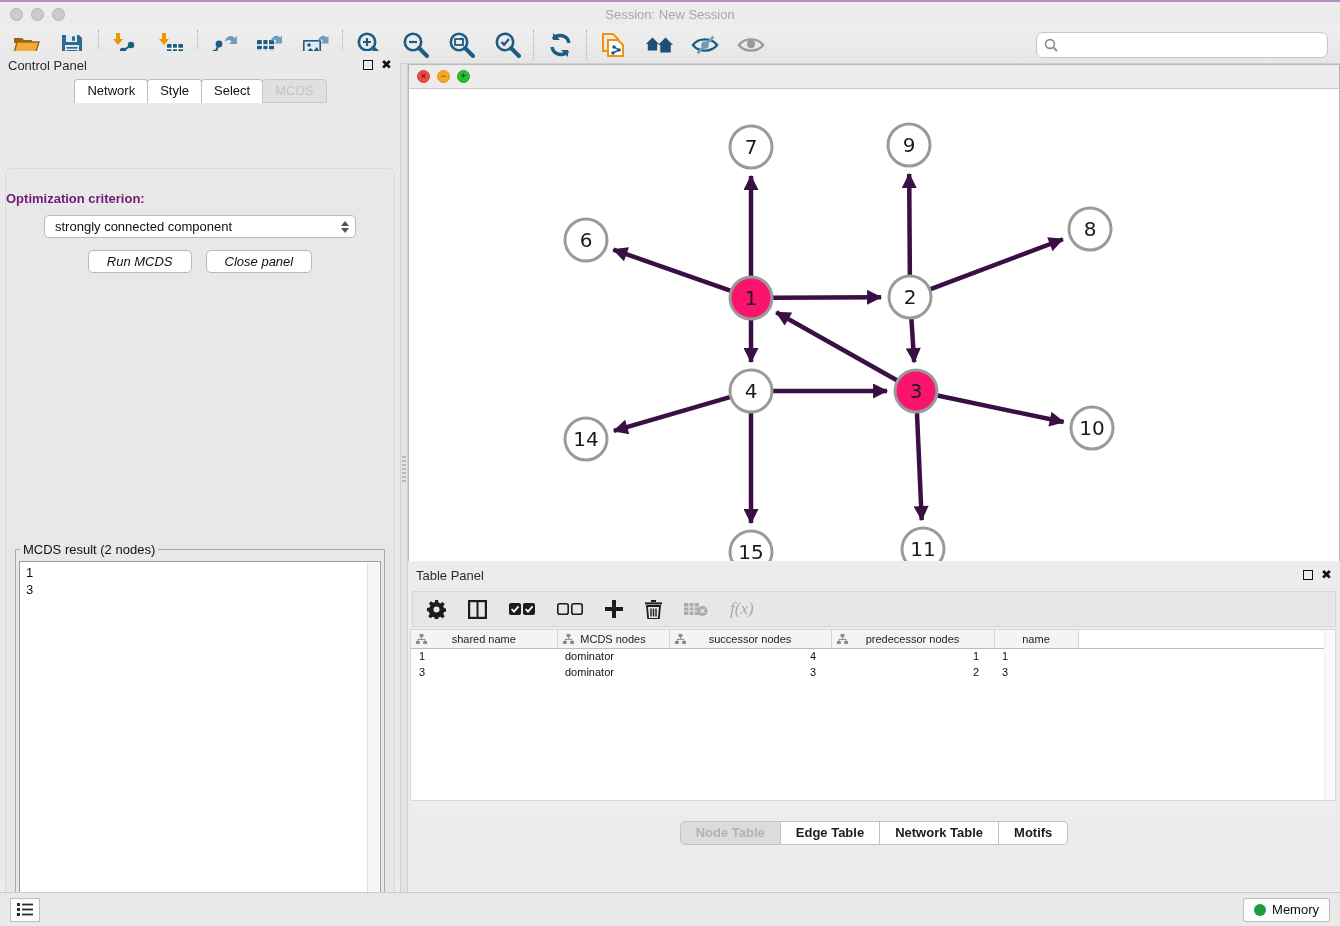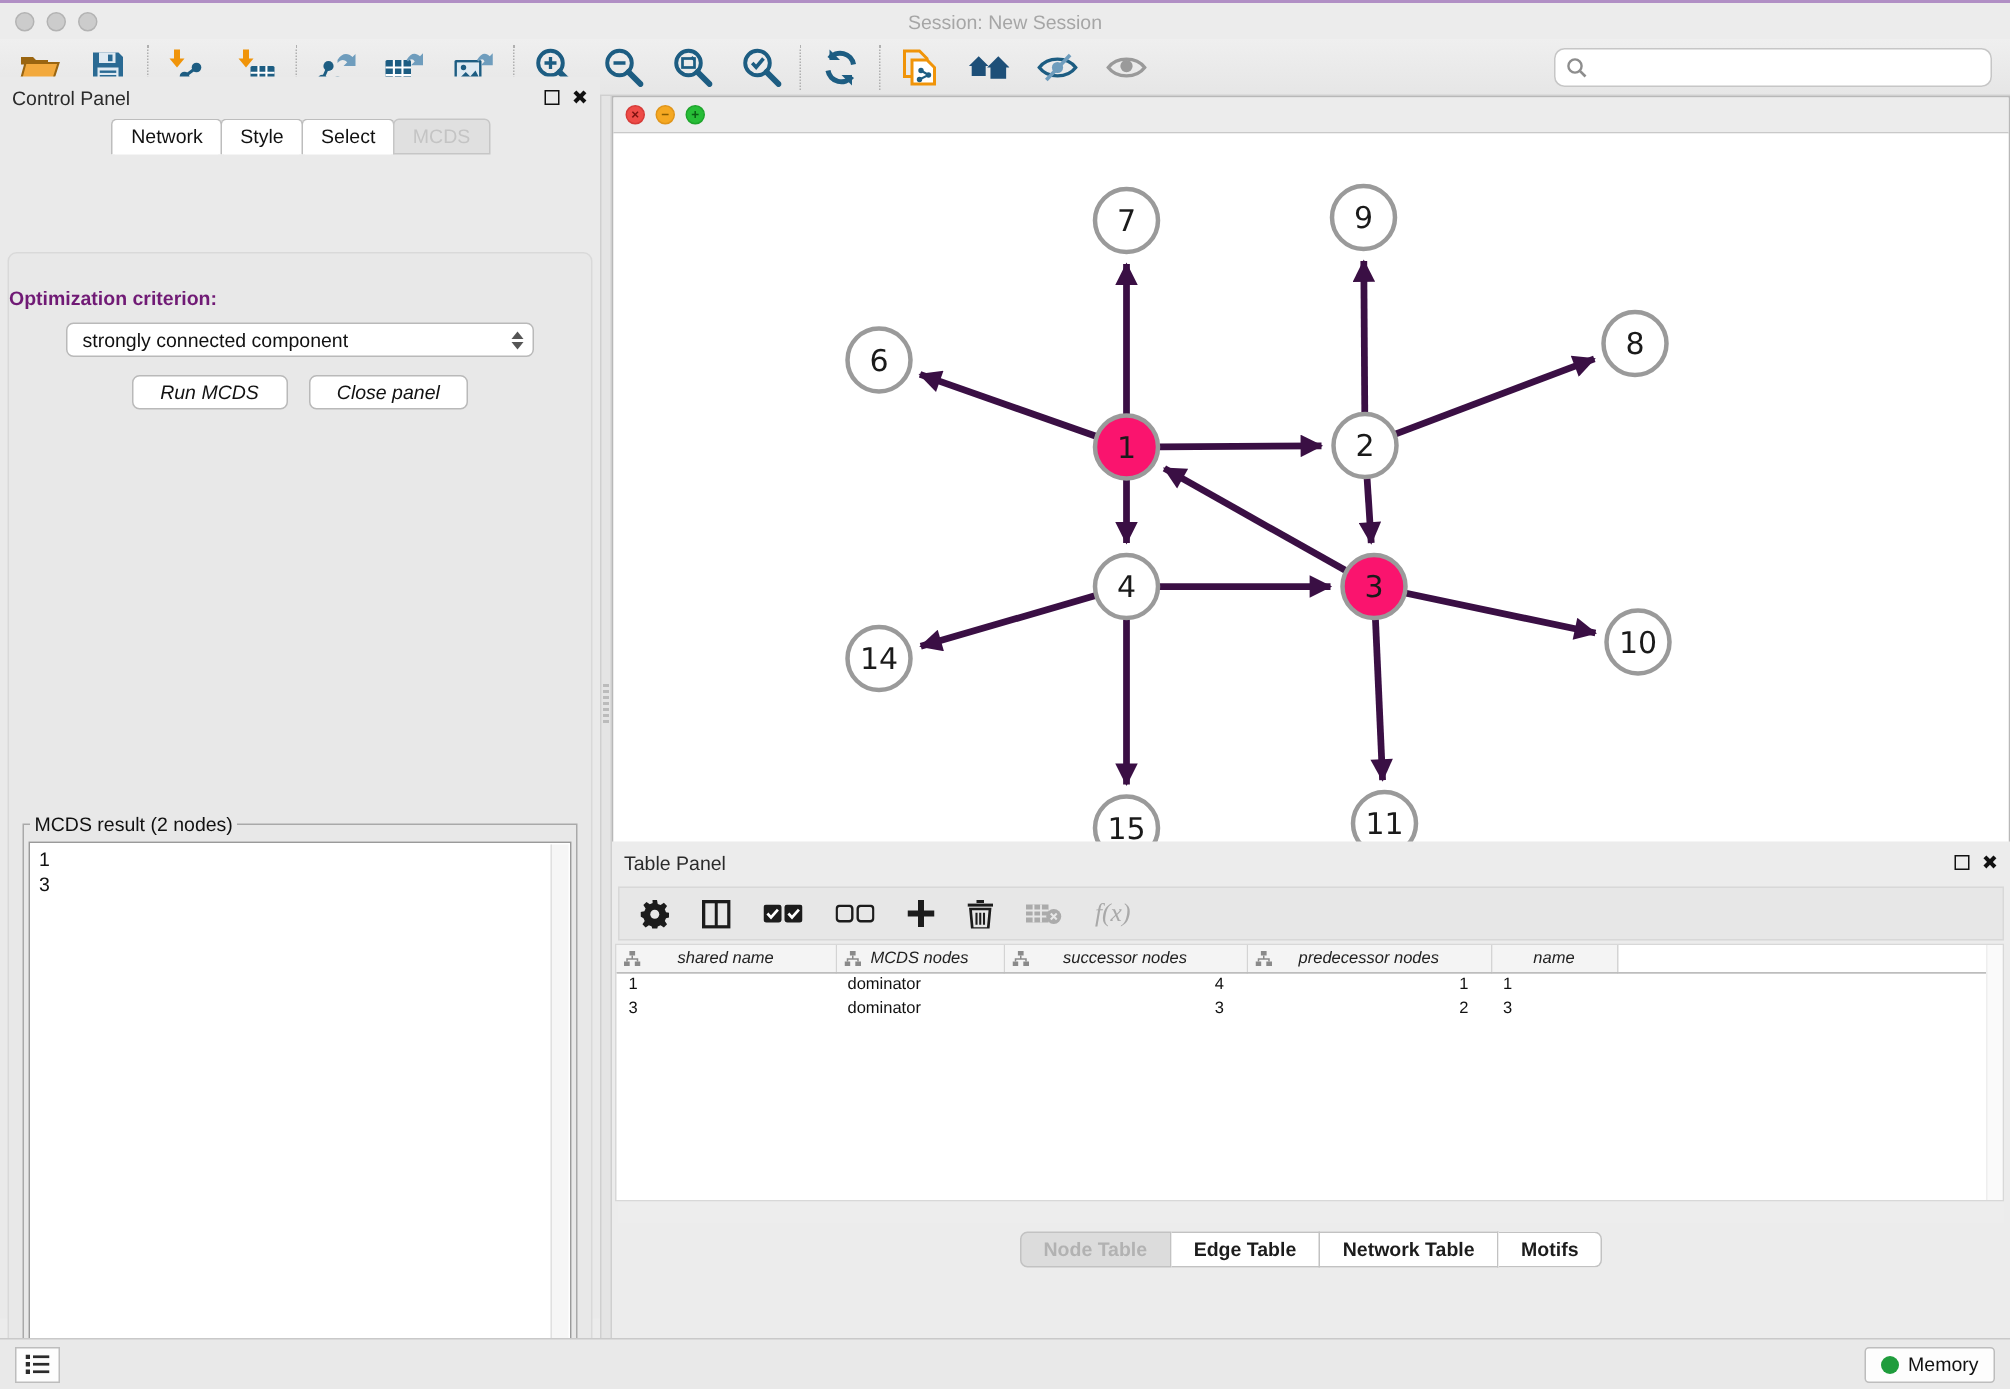--- a/index.html
+++ b/index.html
@@ -67,21 +67,21 @@
   .net-resize-dot { position:absolute; left:456px; bottom:-2px; width:7px; height:7px; background:#d2d2d2; border:1px solid #bdbdbd; }
 
   
   .table-panel { position:absolute; top:561px; left:408px; width:932px; height:294px; background:#ececec; }
   .tp-toolbar { margin:2px 4px 0 4px; height:36px; background:#e7e7e7; border:1px solid #d8d8d8; display:flex; align-items:center; gap:22px; padding:11px 14px; }
   .tp-ico { display:flex; align-items:center; justify-content:center; }
   .fx-label { font-family:"Liberation Serif","DejaVu Serif",serif; font-style:italic; font-size:17px; color:#a9a9a9; }
 
   .data-table-wrap { margin:2px 4px 0 2px; background:#ffffff; height:172px; border:1px solid #d8d8d8; overflow:hidden; position:relative; }
   table.data-table { border-collapse:collapse; table-layout:fixed; }
-  .data-table th { height:18px; background:#f4f4f4; border-right:1px solid #d4d4d4; border-bottom:1px solid #bdbdbd; font-size:11px; font-weight:normal; color:#222; position:relative; text-align:center; padding:0 4px;font-style:italic; }
+  .data-table th { height:18px; background:#f4f4f4; border-right:1px solid #d4d4d4; border-bottom:1px solid #bdbdbd; font-size:11px; font-weight:normal; color:#222; position:relative; text-align:center; padding:0 4px; }
   .data-table th .sort-ic { position:absolute; left:5px; top:4px; }
   .data-table td { height:16px; font-size:11px; color:#111; padding:0 8px; white-space:nowrap; }
   .data-table td.al { text-align:left; }
   .data-table td.ar { text-align:right; padding-right:15px; }
   .tbl-scroll-corner { position:absolute; right:0; top:0; width:11px; height:172px; background:#fafafa; border-left:1px solid #eee; }
 
   .tp-bottom-strip { margin:0 4px; height:14px; background:#ededed; }
 
   .tp-tabs { display:flex; justify-content:center; margin-top:6px; }
   .seg { border:1px solid #c2c2c2; border-left:none; background:#ffffff; font-size:13px; font-weight:600; color:#1c1c1c; padding:3px 15px 4px; }

